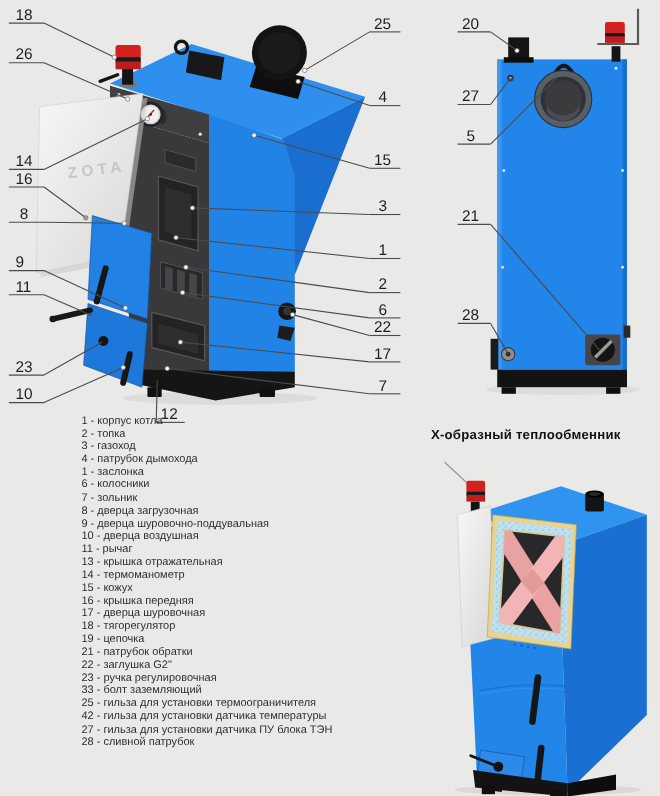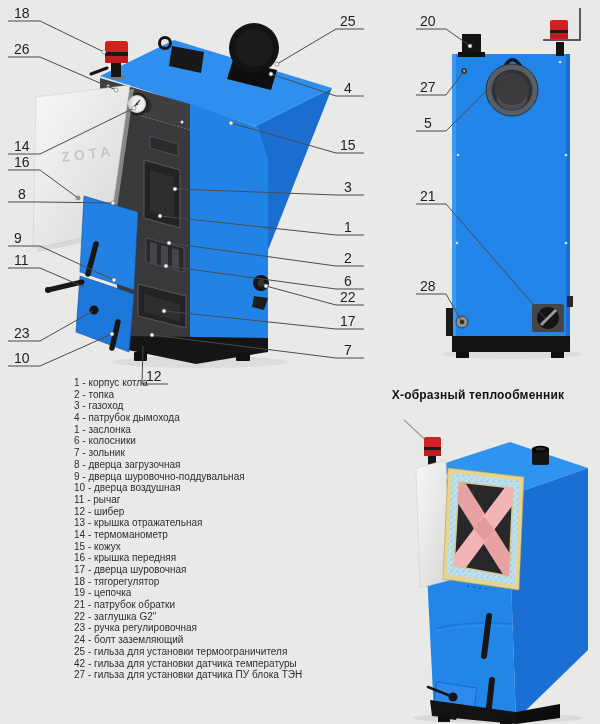--- a/index.html
+++ b/index.html
@@ -339,30 +339,30 @@
     <div class="legend-row">2 - топка</div>
     <div class="legend-row">3 - газоход</div>
     <div class="legend-row">4 - патрубок дымохода</div>
     <div class="legend-row">1 - заслонка</div>
     <div class="legend-row">6 - колосники</div>
     <div class="legend-row">7 - зольник</div>
     <div class="legend-row">8 - дверца загрузочная</div>
     <div class="legend-row">9 - дверца шуровочно-поддувальная</div>
     <div class="legend-row">10 - дверца воздушная</div>
     <div class="legend-row">11 - рычаг</div>
-    <div class="legend-row">12 - шибер</div>
     <div class="legend-row">13 - крышка отражательная</div>
     <div class="legend-row">14 - термоманометр</div>
     <div class="legend-row">15 - кожух</div>
     <div class="legend-row">16 - крышка передняя</div>
     <div class="legend-row">17 - дверца шуровочная</div>
     <div class="legend-row">18 - тягорегулятор</div>
     <div class="legend-row">19 - цепочка</div>
     <div class="legend-row">21 - патрубок обратки</div>
     <div class="legend-row">22 - заглушка G2"</div>
     <div class="legend-row">23 - ручка регулировочная</div>
-    <div class="legend-row">24 - болт заземляющий</div>
+    <div class="legend-row">33 - болт заземляющий</div>
     <div class="legend-row">25 - гильза для установки термоограничителя</div>
     <div class="legend-row">42 - гильза для установки датчика температуры</div>
     <div class="legend-row">27 - гильза для установки датчика ПУ блока ТЭН</div>
+    <div class="legend-row">28 - сливной патрубок</div>
   </div>
 
 <div id="hx-title">Х-образный теплообменник</div>
 
 </body></html>

